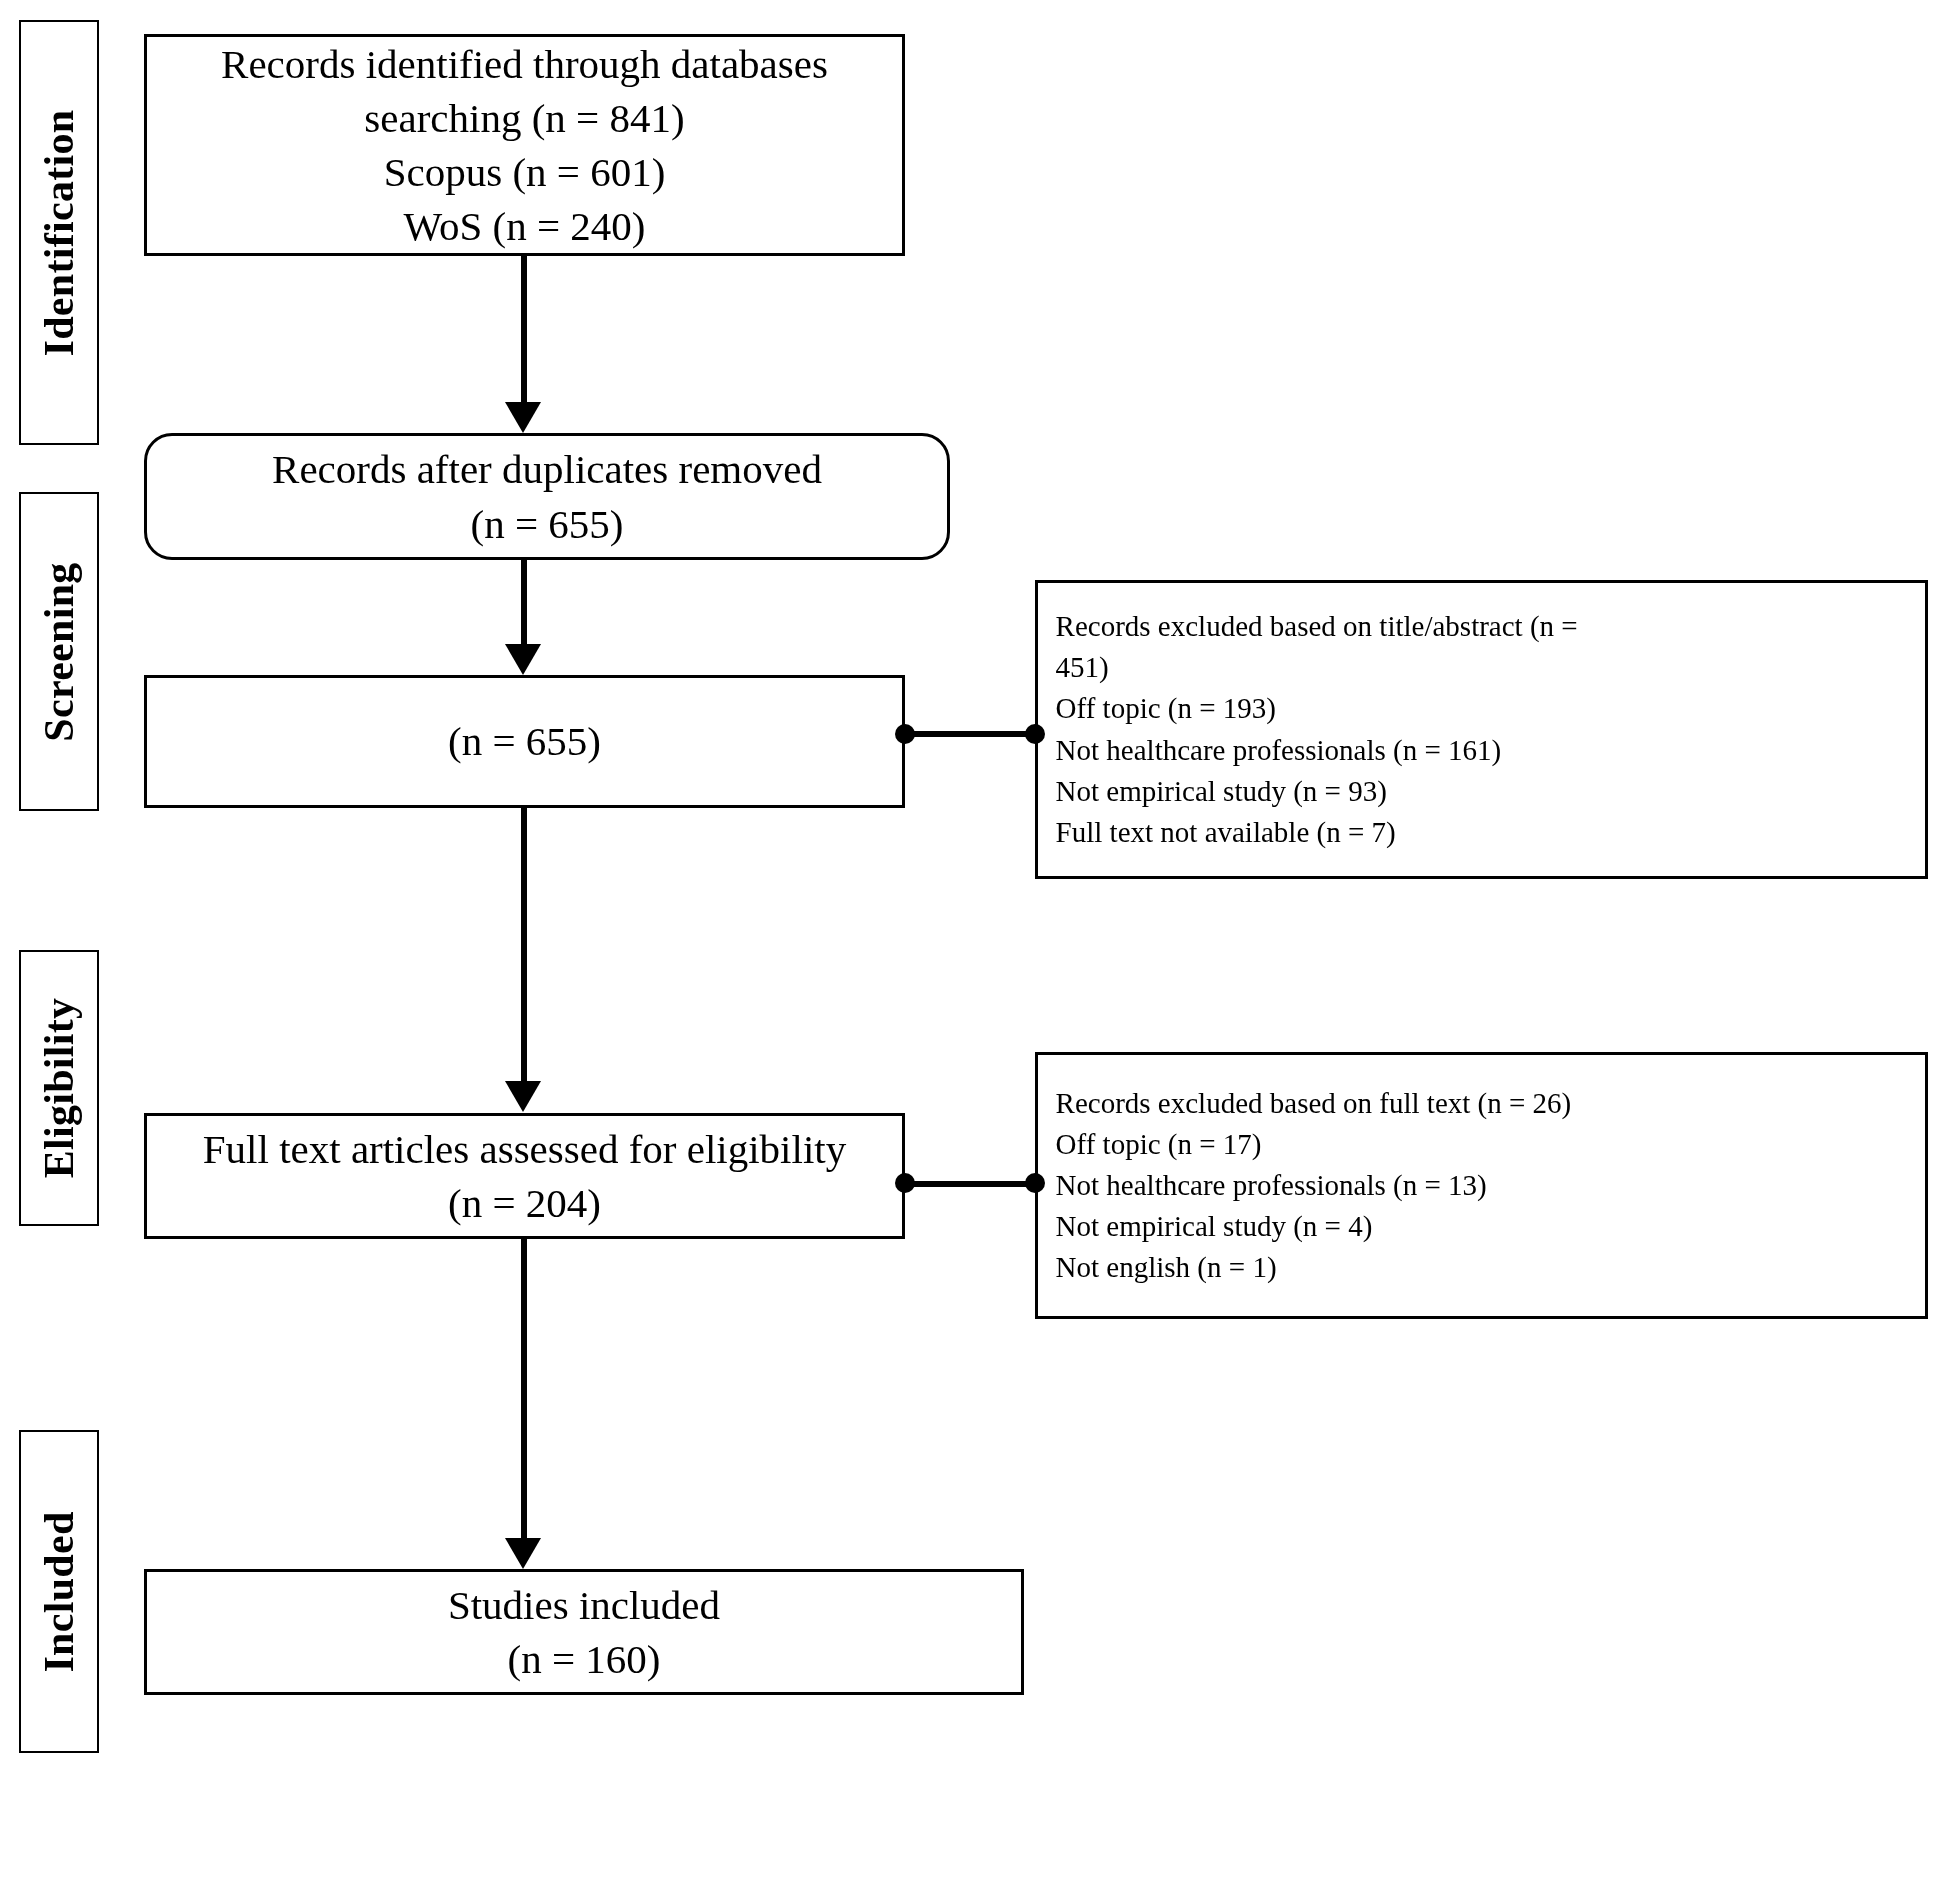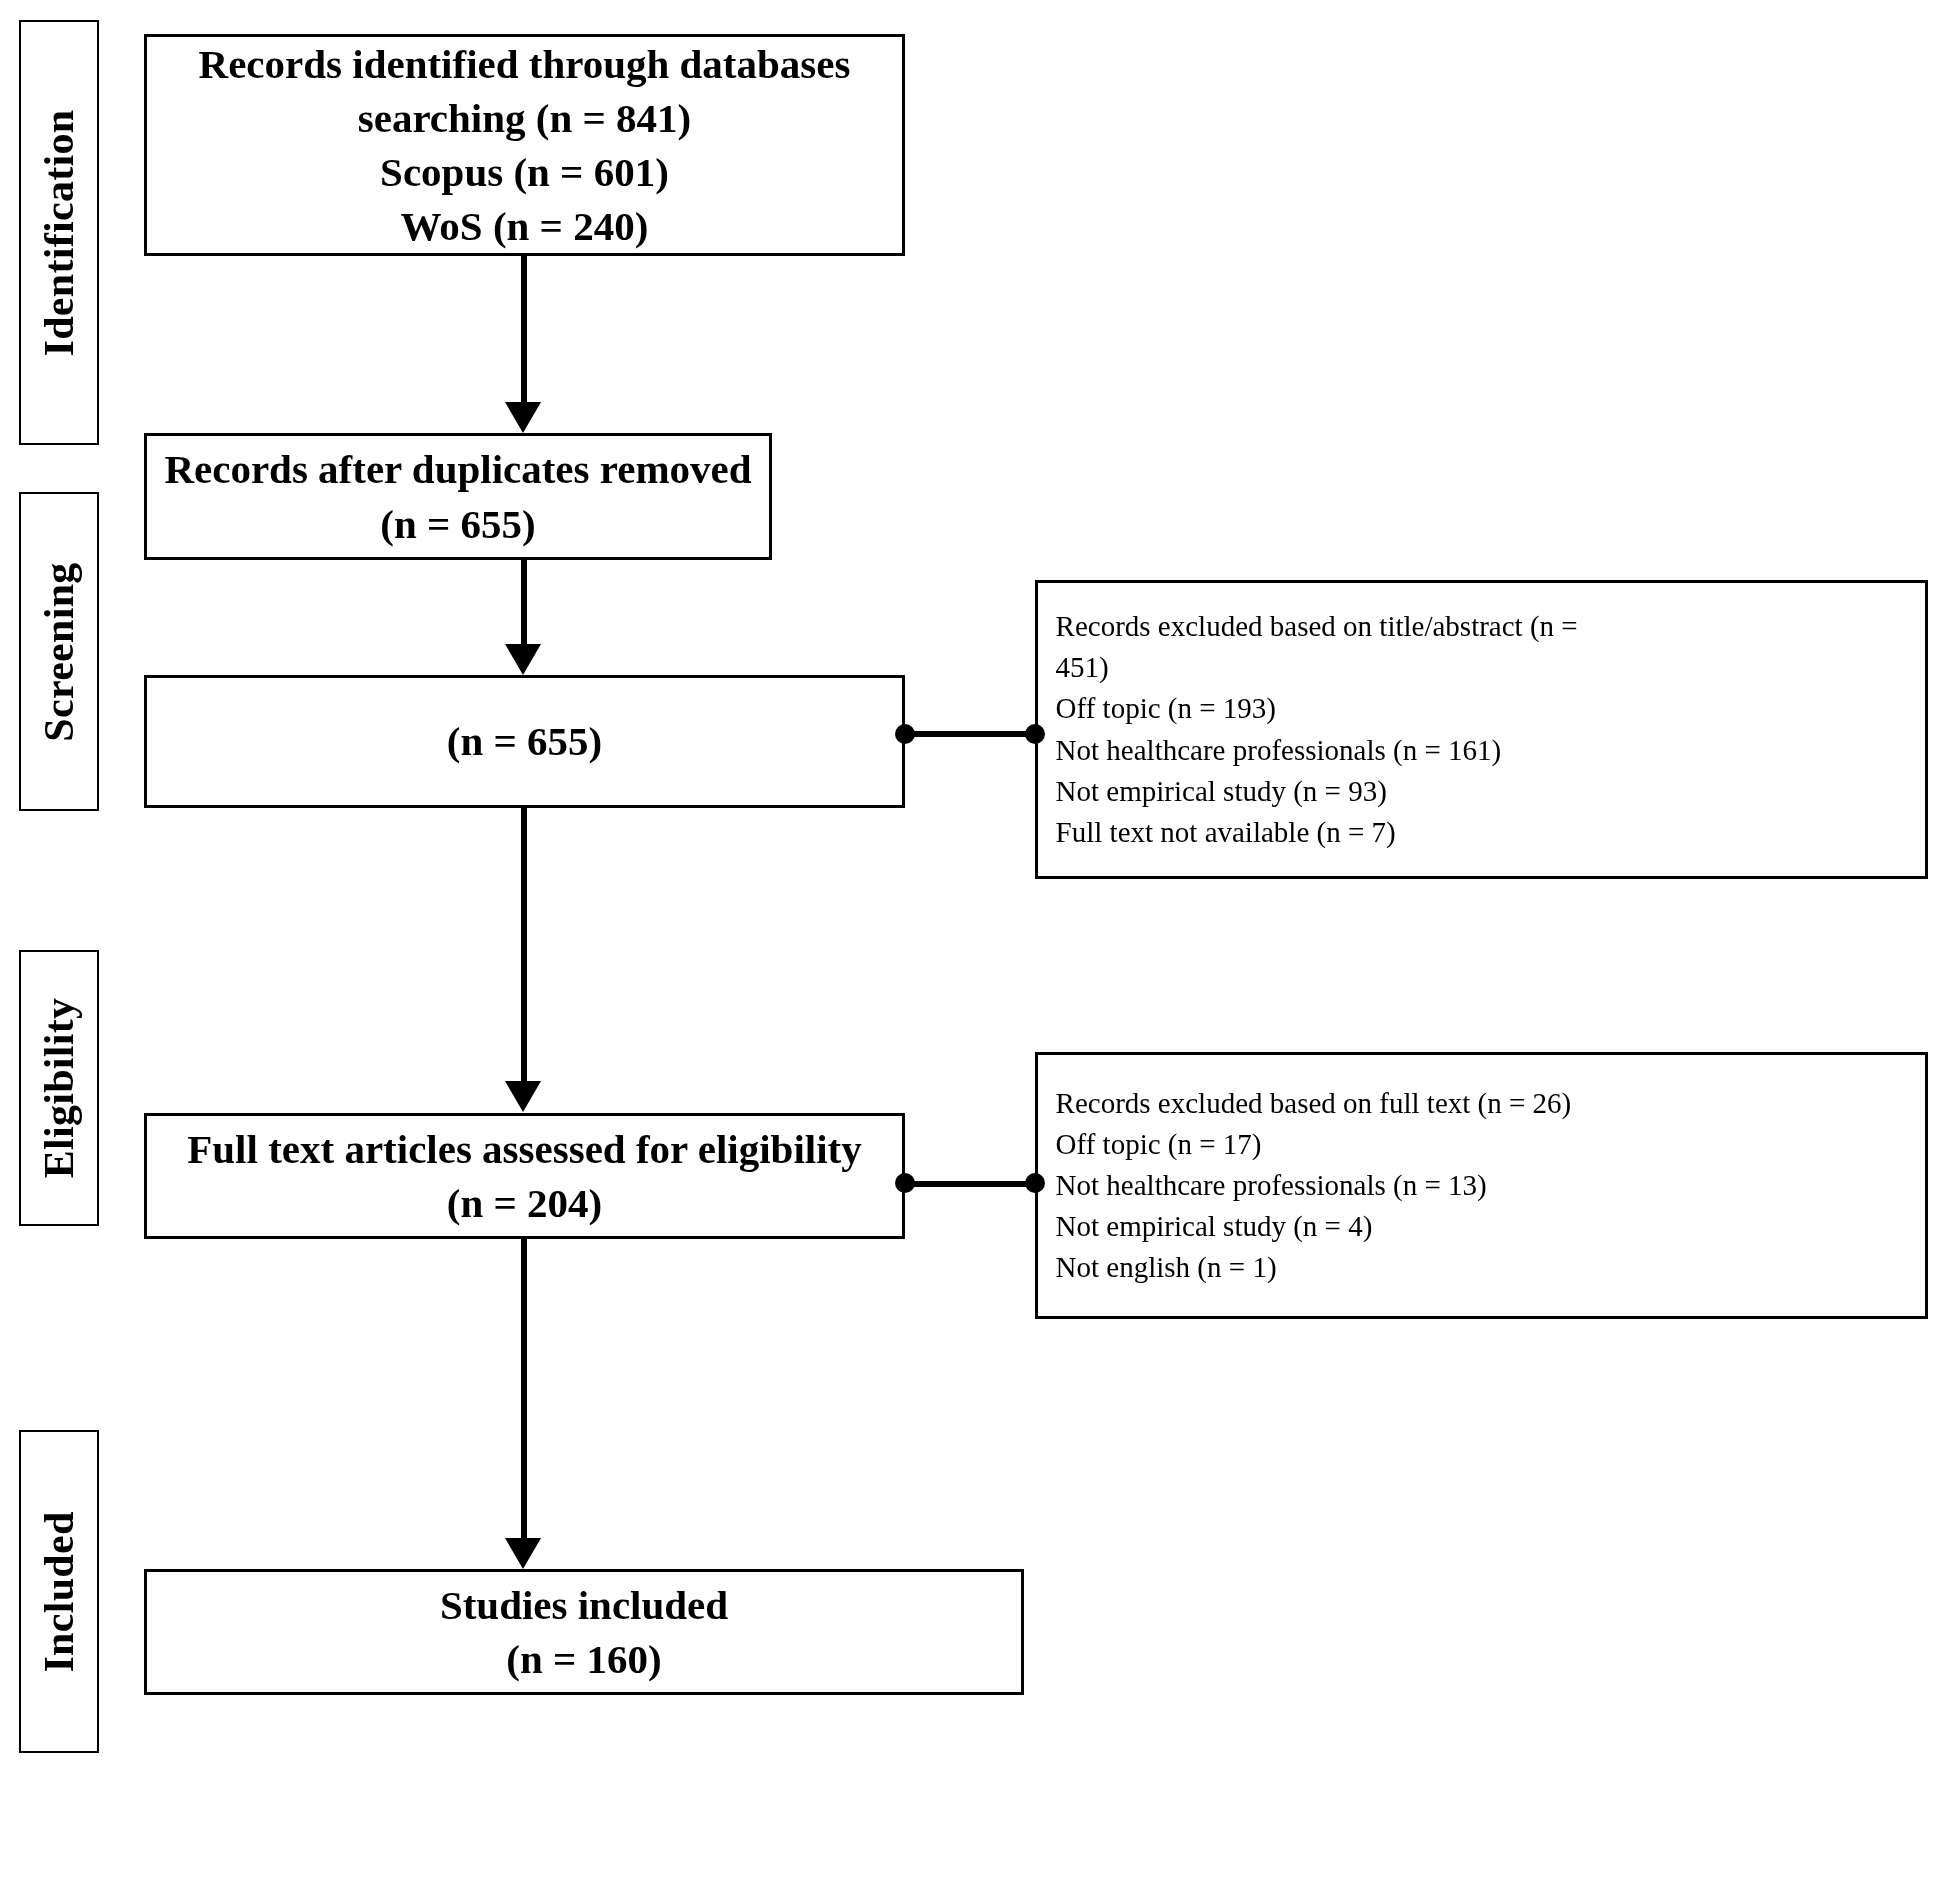--- a/index.html
+++ b/index.html
@@ -46,21 +46,20 @@
     border: 3.4px solid #000000;
     background: #ffffff;
     display: flex;
     flex-direction: column;
     align-items: center;
     justify-content: center;
     text-align: center;
     font-size: 41px;
     line-height: 1.32;
     padding: 20px 12px;
-    font-weight: bold;
   }
   .flow-box .line { display: block; white-space: nowrap; }
 
   
   .excl-box {
     position: absolute;
     box-sizing: border-box;
     border: 3.4px solid #000000;
     background: #ffffff;
     display: flex;
@@ -121,21 +120,21 @@
     <span class="stage-label">Included</span>
   </div>
 
   <div class="flow-box" style="left:144px; top:34px; width:761px; height:222px;">
     <span class="line">Records identified through databases</span>
     <span class="line">searching (n = 841)</span>
     <span class="line">Scopus (n = 601)</span>
     <span class="line">WoS (n = 240)</span>
   </div>
 
-  <div class="flow-box" style="left:144px; top:433px; width:628px; height:127px;">
+  <div class="flow-box" style="left:144px; top:433px; width:806px; height:127px;border-radius:28px;">
     <span class="line">Records after duplicates removed</span>
     <span class="line">(n = 655)</span>
   </div>
 
   <div class="flow-box" style="left:144px; top:675px; width:761px; height:133px;">
     <span class="line">(n = 655)</span>
   </div>
 
   <div class="flow-box" style="left:144px; top:1113px; width:761px; height:126px;">
     <span class="line">Full text articles assessed for eligibility</span>

